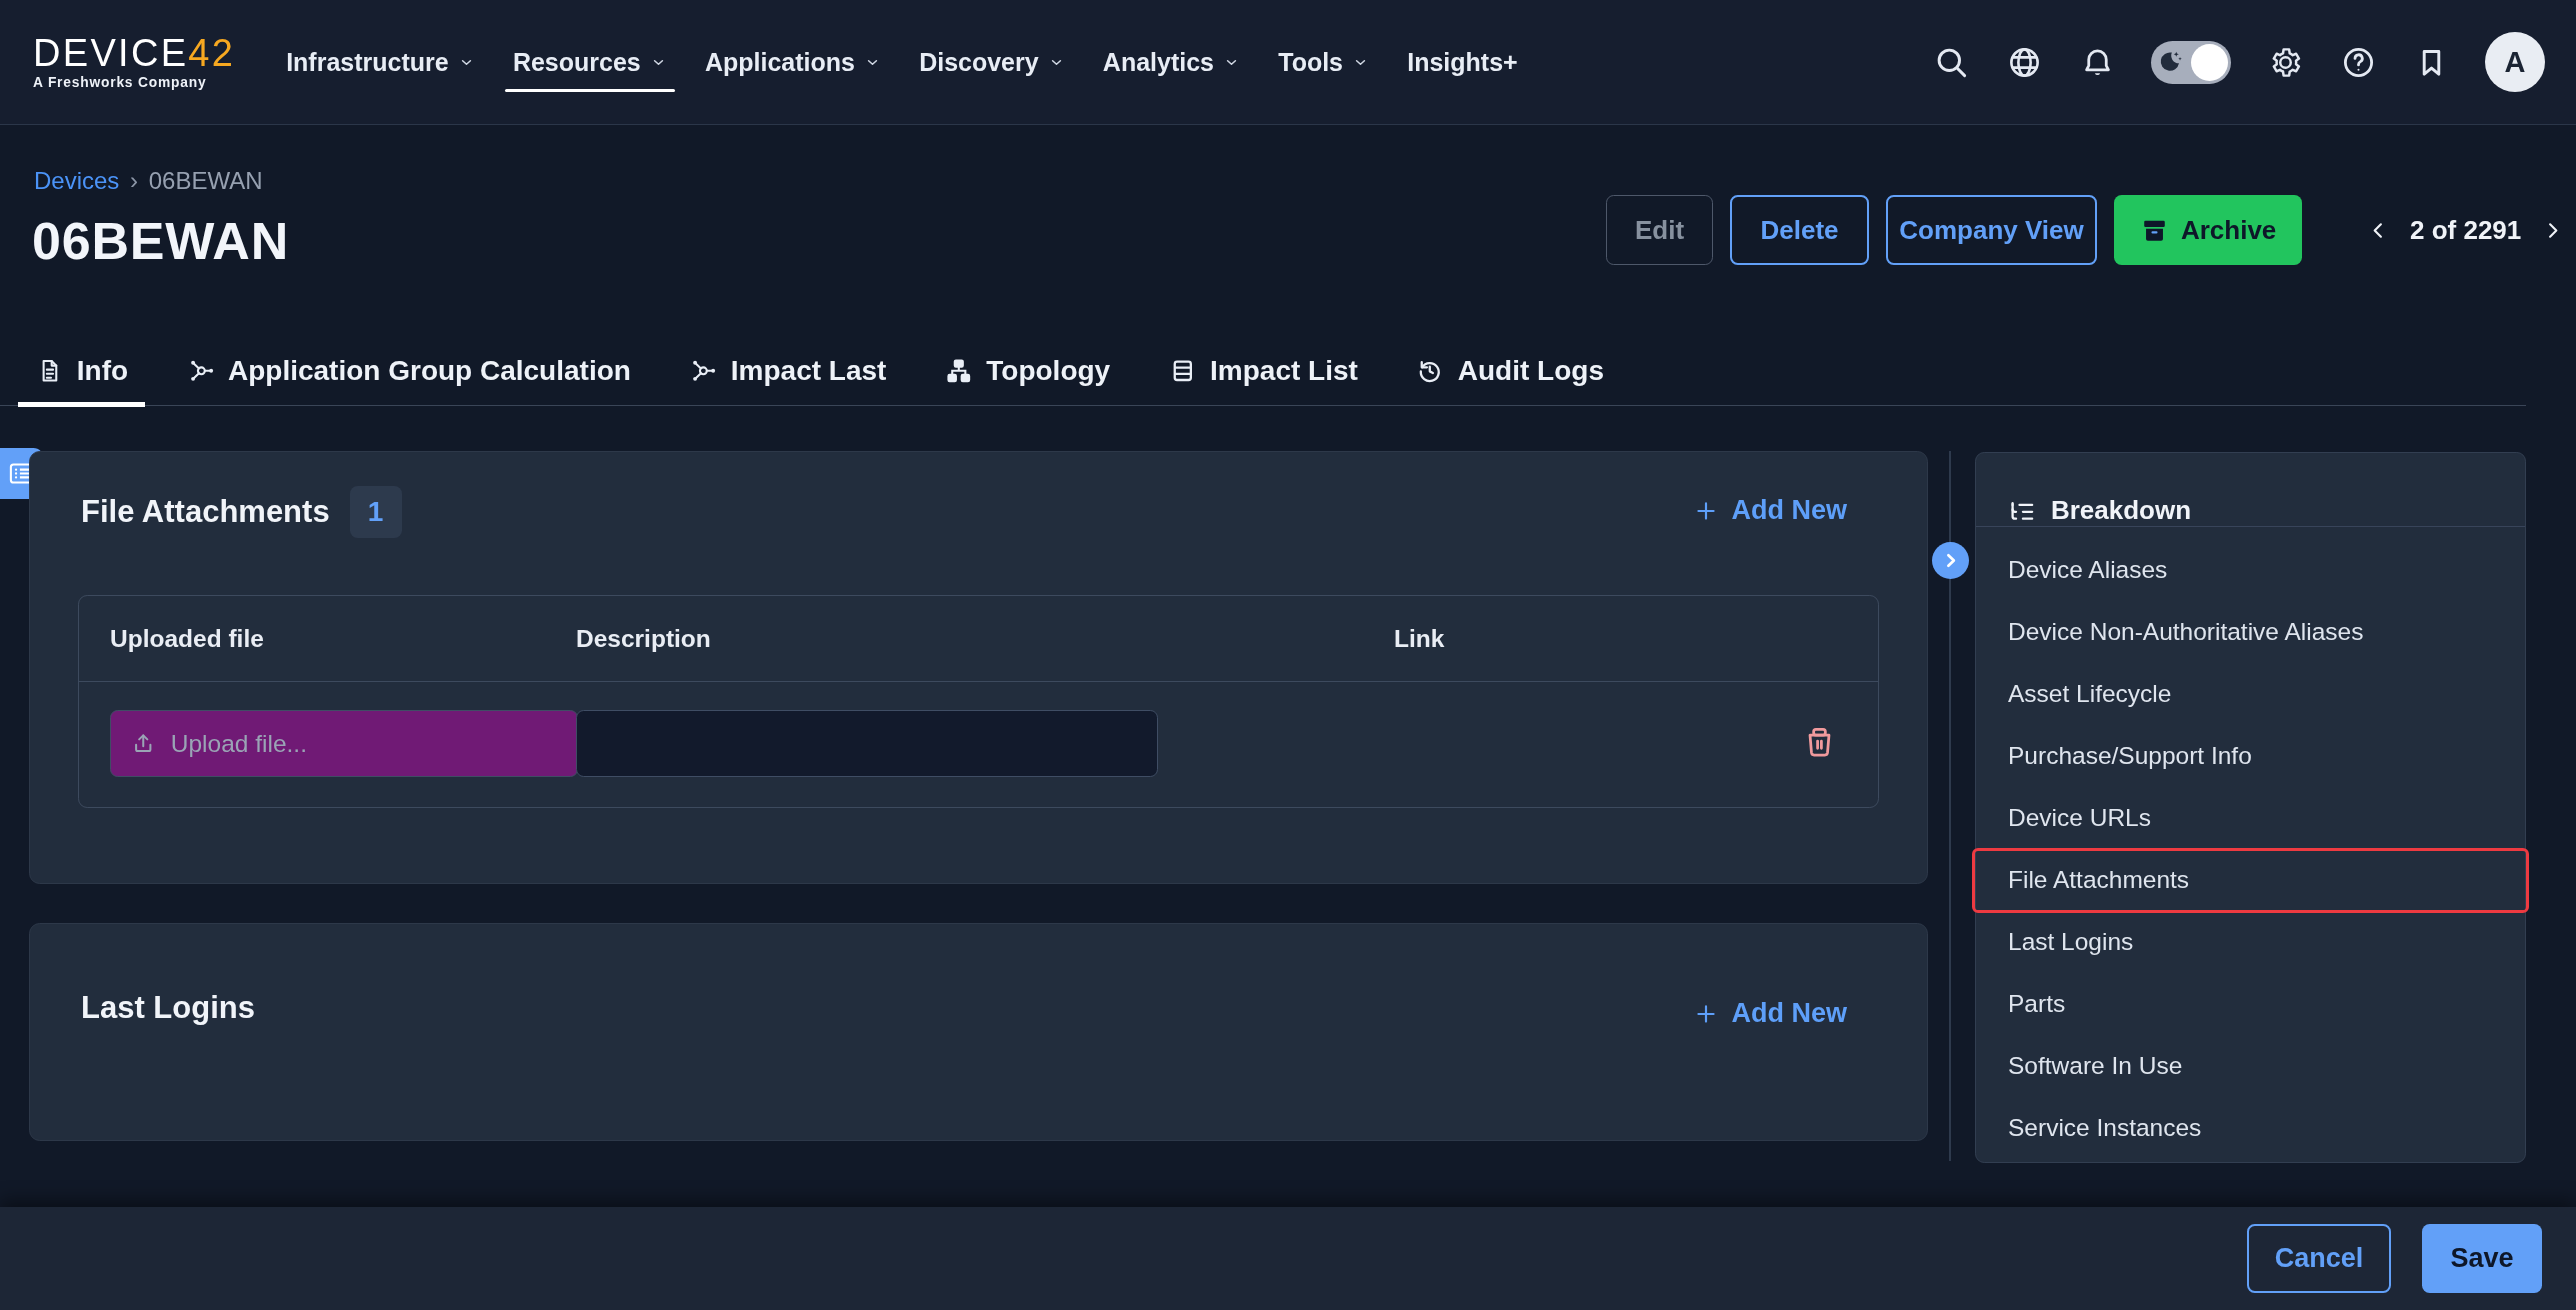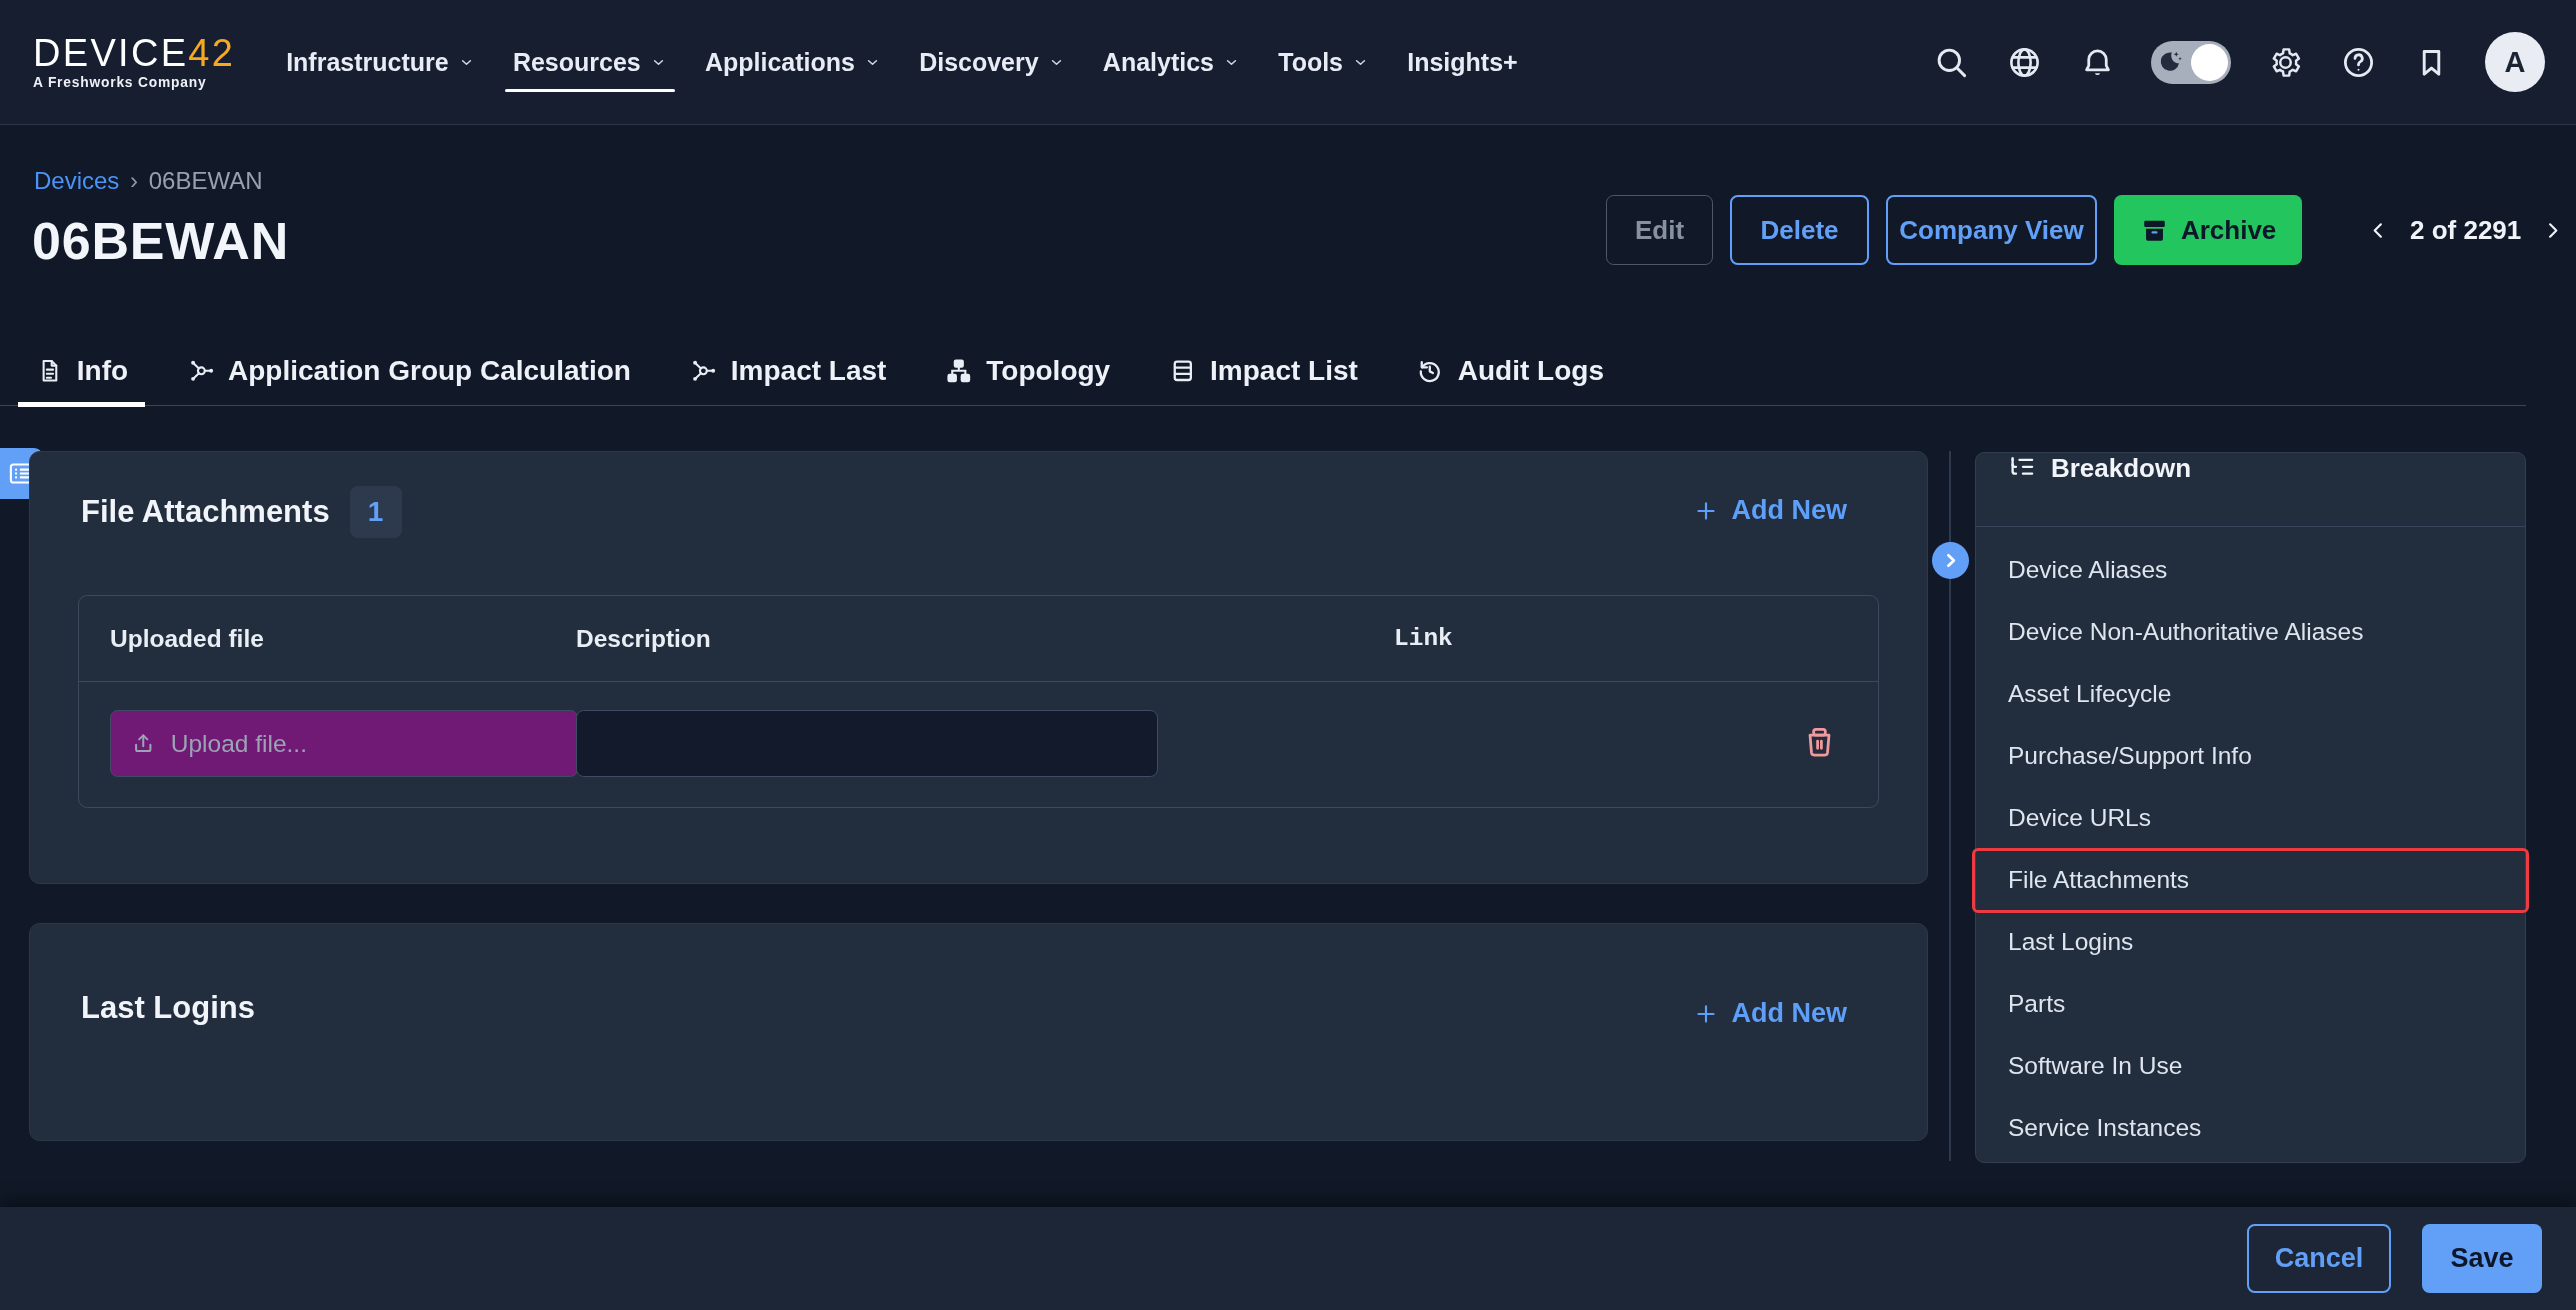--- a/index.html
+++ b/index.html
@@ -75,41 +75,41 @@
   .add-new { position:absolute; right:80px; display:flex; align-items:center; gap:12.3px;
     color:#5e9ff9; font-size:27px; font-weight:600; cursor:pointer; }
   #fa-card .add-new { top:43px; }
 
   .fa-table { position:absolute; left:48px; top:143px; width:1801px; height:213px;
     border:1.5px solid #3d4a5e; border-radius:9.2px; }
   .fa-thead { display:flex; align-items:center; height:86px; border-bottom:1.5px solid #3d4a5e;
     font-size:24.5px; font-weight:600; color:#e9edf4; }
   .col-file { width:497px; padding-left:31px; }
   .col-desc { width:818px; }
-  .col-link { flex:1;font-family:Liberation Mono, monospace; }
+  .col-link { flex:1; }
   .fa-row { position:relative; display:flex; align-items:center; height:123px; }
   .upload-box { margin-left:31px; display:flex; align-items:center; gap:15.3px; width:468px; height:67px;
     background:#701a75; border:1.5px solid #3f4d64; border-radius:7.7px; color:#9aa4b5;
     font-size:24.5px; padding:0 20px; cursor:pointer; }
   .desc-input { width:582px; height:67px; background:#121a2c; border:1.5px solid #3f4d64;
     border-radius:7.7px; color:#e9edf4; font-size:24.5px; padding:0 18.4px; font-family:inherit; }
   .trash { position:absolute; right:41px; top:43px; width:35px; height:35px; color:#f19a9d; cursor:pointer; }
 
   #ll-card { left:29px; top:923px; width:1899px; height:218px; }
   #ll-card .card-head { top:66px; }
   #ll-card .add-new { top:74px; }
 
   .vdiv { position:absolute; left:1949px; top:451px; width:1.5px; height:710px; background:#2e3a4d; }
   .expander { position:absolute; left:1932px; top:542px; width:37px; height:37px; border-radius:50%;
     background:#62a0f8; display:flex; align-items:center; justify-content:center; color:#ffffff; cursor:pointer; }
 
   
   #breakdown { position:absolute; left:1975px; top:452px; width:551px; height:711px;
     background:#222d3d; border:0.8px solid #323e51; border-radius:9.2px; }
-  .bd-head { height:74px; display:flex; align-items:flex-start; gap:15.3px; padding-left:32px;
+  .bd-head { height:74px; display:flex; align-items:flex-end; gap:15.3px; padding-left:32px;
     border-bottom:1.5px solid #38445a; font-size:26px; font-weight:700; color:#f1f4f9; }
   .bd-items { padding-top:12.3px; }
   .bd-item { position:relative; height:62px; display:flex; align-items:center; padding-left:32px;
     font-size:24.5px; color:#dfe5ee; cursor:pointer; }
   .bd-item.highlighted::after { content:""; position:absolute; left:-3.8px; right:-3.8px; top:-1.5px; bottom:-1.5px;
     border:3.8px solid #ee3a41; border-radius:6.1px; pointer-events:none; }
 
   
   .footer { position:absolute; left:0; top:1207px; width:2576px; height:103px; background:#1d2636;
     box-shadow:0 -7.7px 17px rgba(0,0,0,0.4); display:flex; align-items:center;

